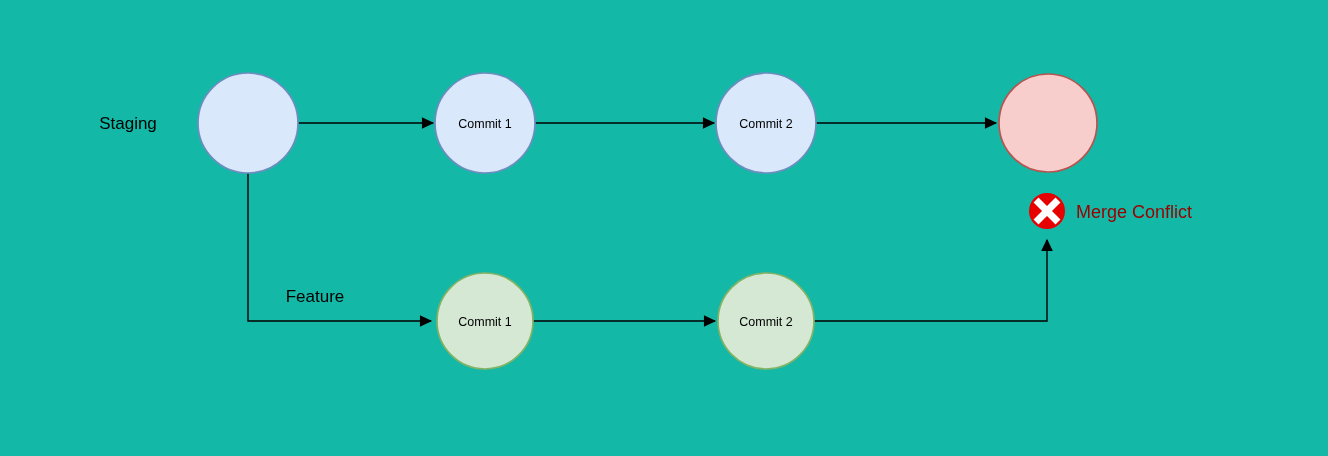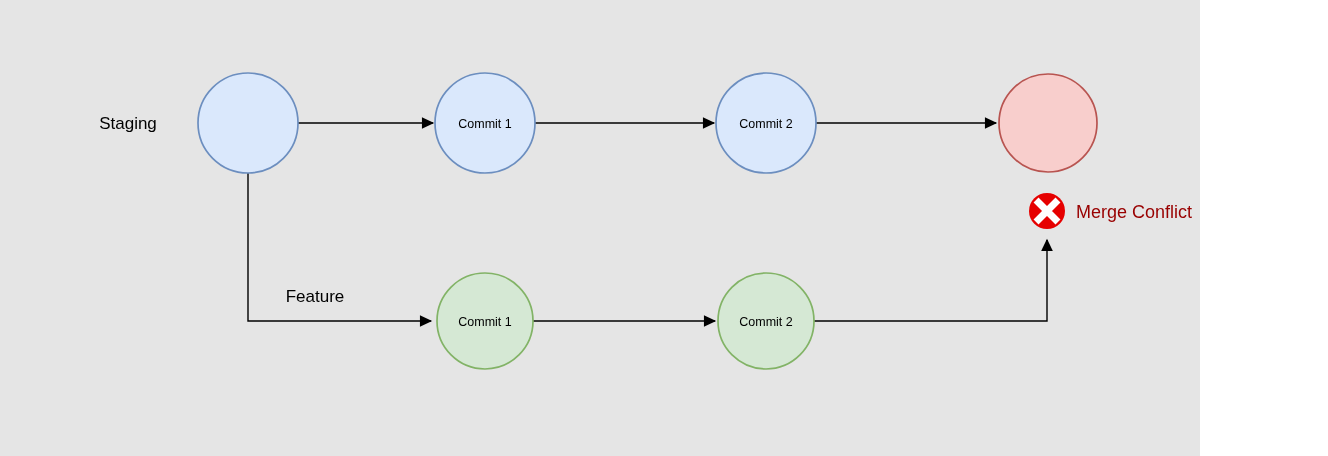--- a/index.html
+++ b/index.html
@@ -2,23 +2,23 @@
 <html><head>
 <meta charset="utf-8">
 <style>
   html, body {
     margin: 0;
     padding: 0;
     background: #ffffff;
   }
   .canvas {
     position: relative;
-    width: 1200px;
+    width: 1328px;
     height: 456px;
-    background: #e5e5e5;
+    background: #14b8a6;
     overflow: hidden;
     font-family: "Liberation Sans", sans-serif;
   }
   svg { display: block; }
   .branch-label {
     font-family: "Liberation Sans", sans-serif;
     font-size: 17px;
     fill: #000000;
   }
   .commit-label {

